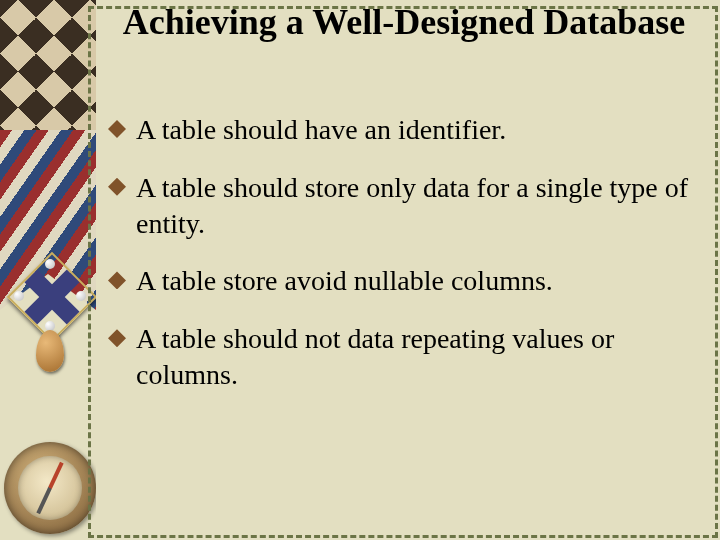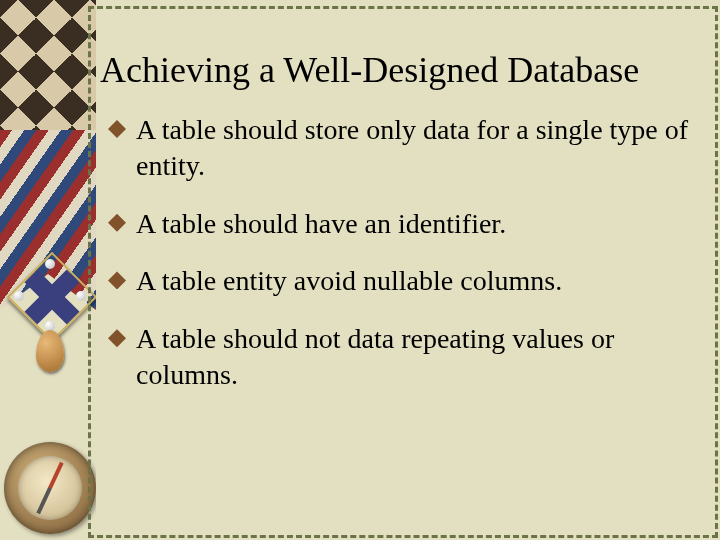--- a/index.html
+++ b/index.html
@@ -124,25 +124,25 @@
     height: 526px;
     border: 3px dashed #6b7446;
     pointer-events: none;
   }
   
   .title {
     position: absolute;
     left: 100px;
     right: 12px;
     top: 2px;
-    font-weight: normal;
+    text-align: center;
+    font-weight: bold;
     font-size: 36px;
     line-height: 1.12;
     color: #000;
-    margin-top: 48px;
   }
   
   .content {
     position: absolute;
     left: 108px;
     right: 30px;
     top: 112px;
     font-size: 28px;
     color: #000;
     line-height: 1.28;
@@ -181,29 +181,29 @@
     <div class="compass"></div>
   </div>
 
   <div class="dash-border"></div>
 
   <div class="title">Achieving a Well-Designed Database</div>
 
   <div class="content">
     <div class="bullet">
       <span class="icon"></span>
+      <span>A table should have an identifier.</span>
+    </div>
+    <div class="bullet">
+      <span class="icon"></span>
       <span>A table should store only data for a single type of entity.</span>
     </div>
     <div class="bullet">
       <span class="icon"></span>
-      <span>A table should have an identifier.</span>
-    </div>
-    <div class="bullet">
-      <span class="icon"></span>
-      <span>A table entity avoid nullable columns.</span>
+      <span>A table store avoid nullable columns.</span>
     </div>
     <div class="bullet">
       <span class="icon"></span>
       <span>A table should not data repeating values or columns.</span>
     </div>
   </div>
 
 </div>
 
 </body></html>

